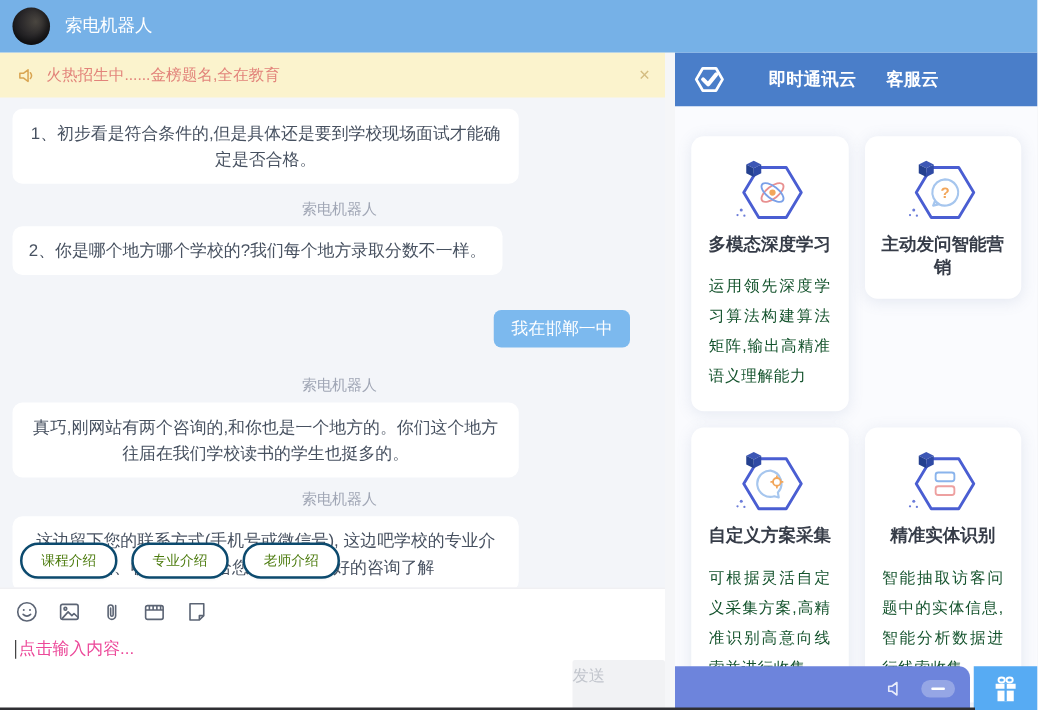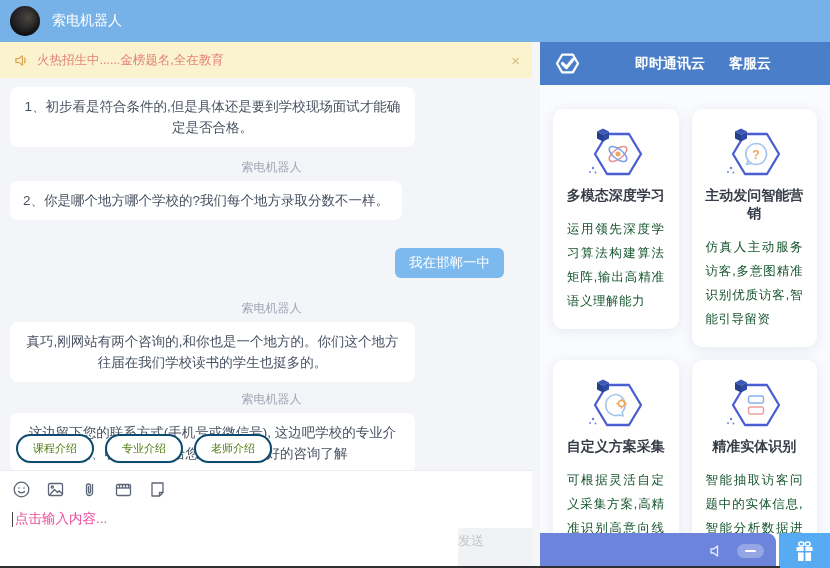--- a/index.html
+++ b/index.html
@@ -40,21 +40,21 @@
   .tool-row { display:flex; gap:15px; align-items:center; }
   .tool-ic { width:19px; height:19px; cursor:pointer; }
   .input-line { margin-top:11px; display:flex; align-items:center; cursor:text; }
   .caret { width:1px; height:15px; background:#444; margin-right:2px; }
   .placeholder { color:#ec4899; font-size:13.5px; }
   .send-btn { position:absolute; right:8px; bottom:0; width:74px; height:40px; background:#f1f2f4;
               color:#c2c6cd; font-size:13px; text-align:left; line-height:26px; border-radius:2px; cursor:pointer; }
 
   
   .right-panel { position:absolute; top:42px; left:540px; width:290px; bottom:0; background:#fafbfe; }
-  .rp-header { height:43px; background:#4a7ec9; display:flex; align-items:center; padding:0 14px;gap:20px; }
+  .rp-header { height:43px; background:#4a7ec9; display:flex; align-items:center; padding:0 14px; }
   .rp-logo { margin-right:34px; display:flex; align-items:center; }
   .rp-tabs { display:flex; gap:24px; }
   .rp-tab { color:#fff; font-size:14px; font-weight:bold; cursor:pointer; }
 
   .cards { padding:24px 13px 0 13px; display:grid; grid-template-columns:1fr 1fr; gap:13px; align-items:start; }
   .card { background:#fff; border-radius:10px; box-shadow:0 2px 12px rgba(100,120,160,.14); padding:16px 10px 16px; }
   .card-icon { display:block; margin:0 auto; }
   .card-title { text-align:center; font-size:14px; font-weight:bold; color:#363c48; margin-top:6px; }
   .card-desc { font-size:12.5px; color:#14532d; line-height:24px; margin-top:12px; padding:0 4px;
                text-align:justify; letter-spacing:.5px; }
@@ -189,21 +189,20 @@
           <polygon points="19,6.5 25,3.5 31,6.5 25,9.5" fill="#3d57b5"></polygon>
           <polygon points="19,6.5 25,9.5 25,16.5 19,13.5" fill="#24408f"></polygon>
           <polygon points="31,6.5 25,9.5 25,16.5 31,13.5" fill="#2f4aa5"></polygon>
           <circle cx="15" cy="43" r="1.2" fill="#6b7cd9"></circle>
             <circle cx="12" cy="47" r="0.9" fill="#6b7cd9"></circle>
             <circle cx="17.5" cy="47.5" r="0.9" fill="#6b7cd9"></circle>
           <path d="M40 18.5 a10.5 10.5 0 1 1 -8 17.3 l-1.5 3.7 5 -1.2 a10.5 10.5 0 0 1 4.5 -19.8 Z" fill="none" stroke="#a6c6ee" stroke-width="1.7" stroke-linejoin="round"></path>
           <text x="40" y="33.5" font-size="12" font-weight="bold" fill="#f2a65a" text-anchor="middle" font-family="'Liberation Sans',sans-serif">?</text>
         </svg>
         <div class="card-title">主动发问智能营销</div>
-        <div class="card-desc">仿真人主动服务访客,多意图精准识别优质访客,智能引导留资</div>
       </div>
 
       <div class="card">
         <svg class="card-icon" width="76" height="56" viewBox="0 0 76 56">
           <polygon points="17,29 29,9 51,9 63,29 51,49 29,49" fill="#fff" stroke="#4a5ed2" stroke-width="2.3" stroke-linejoin="round"></polygon>
           <polygon points="19,6.5 25,3.5 31,6.5 25,9.5" fill="#3d57b5"></polygon>
           <polygon points="19,6.5 25,9.5 25,16.5 19,13.5" fill="#24408f"></polygon>
           <polygon points="31,6.5 25,9.5 25,16.5 31,13.5" fill="#2f4aa5"></polygon>
           <circle cx="15" cy="43" r="1.2" fill="#6b7cd9"></circle>
             <circle cx="12" cy="47" r="0.9" fill="#6b7cd9"></circle>

